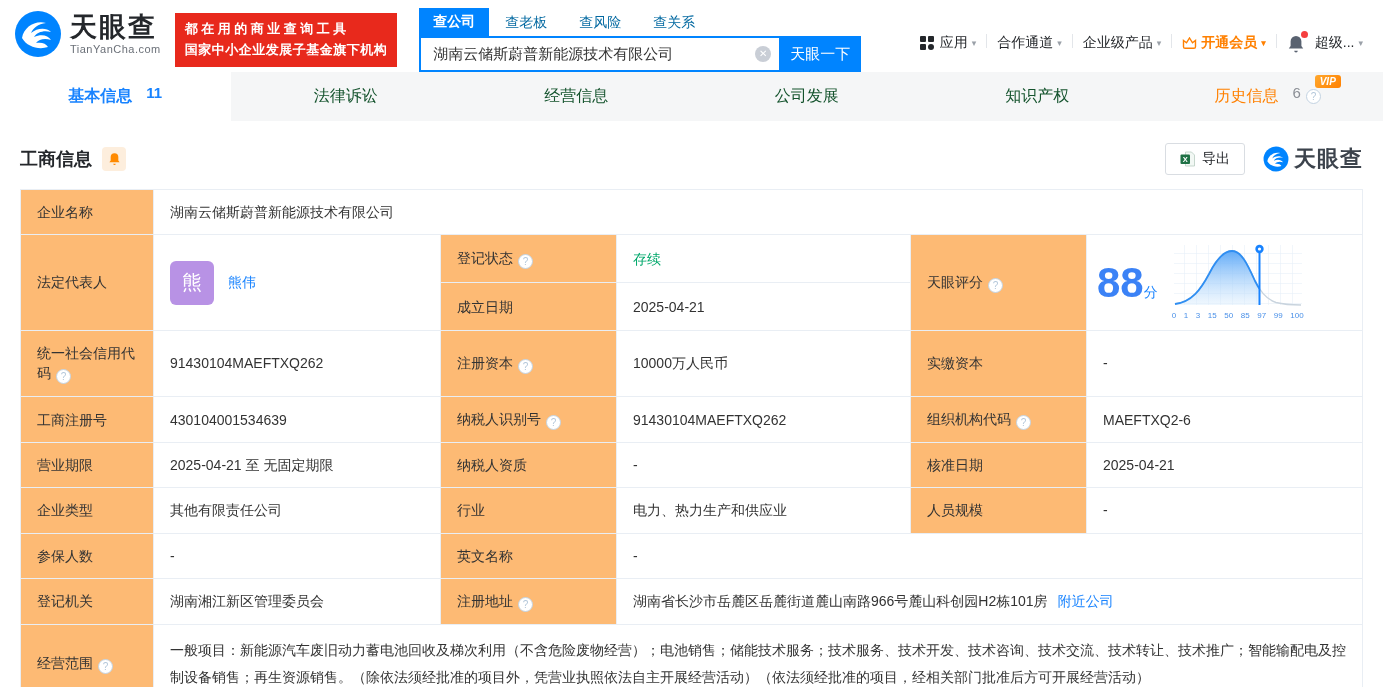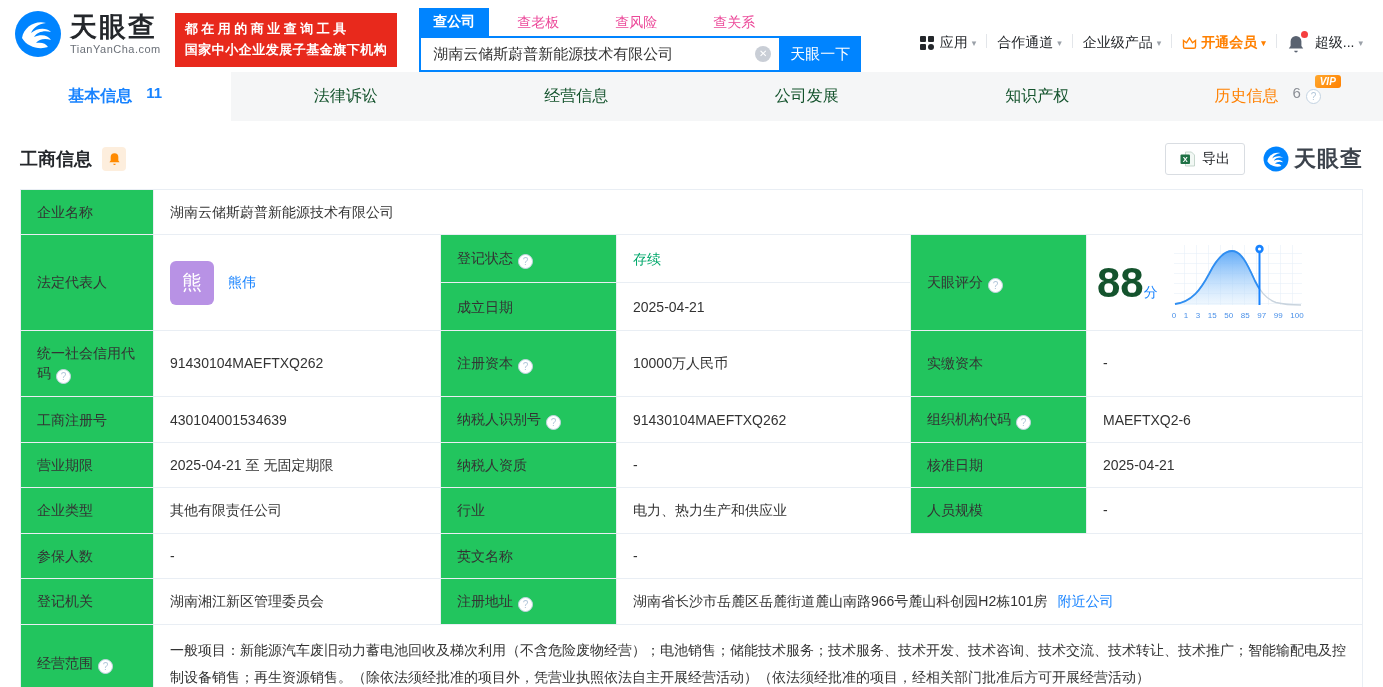--- a/index.html
+++ b/index.html
@@ -13,21 +13,21 @@
   .logo-wrap { display:flex; align-items:center; gap:8px; }
   .logo-svg { width:48px; height:48px; }
   .logo-txt { line-height:1.1; }
   .logo-name { font-size:27px; font-weight:bold; color:#24272b; letter-spacing:2px; }
   .logo-domain { font-size:11px; color:#6b7078; letter-spacing:.5px; }
   .slogan { background:#e8291c; color:#fff; margin-left:14px; margin-top:3px; padding:6px 10px; line-height:1.6; font-size:13px; }
   .slogan .l1 { letter-spacing:3.5px; font-weight:bold; }
   .slogan .l2 { letter-spacing:.5px; font-weight:bold; }
   .search-area { margin-left:22px; width:442px; }
   .search-tabs { display:flex; align-items:flex-end; height:26px; }
-  .search-tab { font-size:14px; padding:4px 28px; cursor:pointer; color:#ec4899; }
+  .search-tab { font-size:14px; padding:4px 16px; cursor:pointer; color:#0369a1; }
   .search-tab.active { background:#0084ff; color:#fff; font-weight:bold; padding:5px 14px; }
   .search-box { display:flex; height:36px; }
   .search-input-wrap { flex:1; border:2px solid #0084ff; border-right:none; display:flex; align-items:center; background:#fff; padding:0 8px 0 12px; }
   .search-input { flex:1; border:none; outline:none; font-size:15px; color:#333; font-family:inherit; }
   .clear-ico { width:16px; height:16px; border-radius:50%; background:#c9ced6; color:#fff; font-size:10px; line-height:16px; text-align:center; cursor:pointer; }
   .search-btn { width:82px; background:#0084ff; color:#fff; border:none; font-size:15px; cursor:pointer; font-family:inherit; }
   .top-nav { margin-left:auto; display:flex; align-items:flex-start; gap:10px; padding-top:24px; font-size:14px; color:#24272b; white-space:nowrap; }
   .nav-item { display:flex; align-items:center; gap:4px; cursor:pointer; }
   .caret { font-size:9px; color:#9aa0a8; }
   .vdiv { width:1px; height:14px; background:#e3e6ea; }
@@ -53,30 +53,30 @@
   .section-title { font-size:18px; font-weight:bold; color:#24272b; }
   .bell-badge { width:24px; height:24px; background:#fdeedd; border-radius:4px; margin-left:10px; display:flex; align-items:center; justify-content:center; cursor:pointer; }
   .head-right { margin-left:auto; display:flex; align-items:center; gap:18px; }
   .export-btn { display:flex; align-items:center; gap:6px; border:1px solid #d9dde2; background:#fff; border-radius:3px; padding:6px 14px; font-size:14px; color:#24272b; cursor:pointer; font-family:inherit; }
   .watermark { display:flex; align-items:center; gap:5px; }
   .watermark .logo-svg { width:26px; height:26px; }
   .wm-txt { font-size:22px; font-weight:bold; color:#3c434c; letter-spacing:1px; }
   
   table.biz { width:100%; border-collapse:collapse; margin-top:14px; table-layout:fixed; }
   table.biz td { border:1px solid #e9eef4; padding:12px 16px; font-size:14px; line-height:1.45; vertical-align:middle; word-break:break-all; }
-  td.lb { background:#22c55e; color:#333; }
+  td.lb { background:#fdba74; color:#333; }
   td.vl { background:#fff; }
   .green { color:#00a86b; }
   .blue-link { color:#1883ff; cursor:pointer; text-decoration:none; }
   .rep-cell { display:flex; align-items:center; gap:14px; }
   .avatar { width:44px; height:44px; border-radius:6px; background:#b892e5; color:#fff; font-size:20px; display:flex; align-items:center; justify-content:center; }
   .scope-cell { line-height:1.9 !important; }
   
   .score-cell { display:flex; align-items:center; gap:14px; padding:2px 0; }
-  .score-num { font-size:42px; font-weight:bold; color:#14532d; line-height:1; }
+  .score-num { font-size:42px; font-weight:bold; color:#3b82f6; line-height:1; }
   .score-unit { font-size:14px; color:#1883ff; }
   .score-chart { display:flex; flex-direction:column; }
   .score-ticks { display:flex; justify-content:space-between; width:132px; font-size:8px; color:#4a90e8; margin-top:1px; }
   .addr-row { display:flex; gap:10px; align-items:baseline; }
 </style>
 </head>
 <body>
 
 <div class="topbar">
   <div class="logo-wrap">

